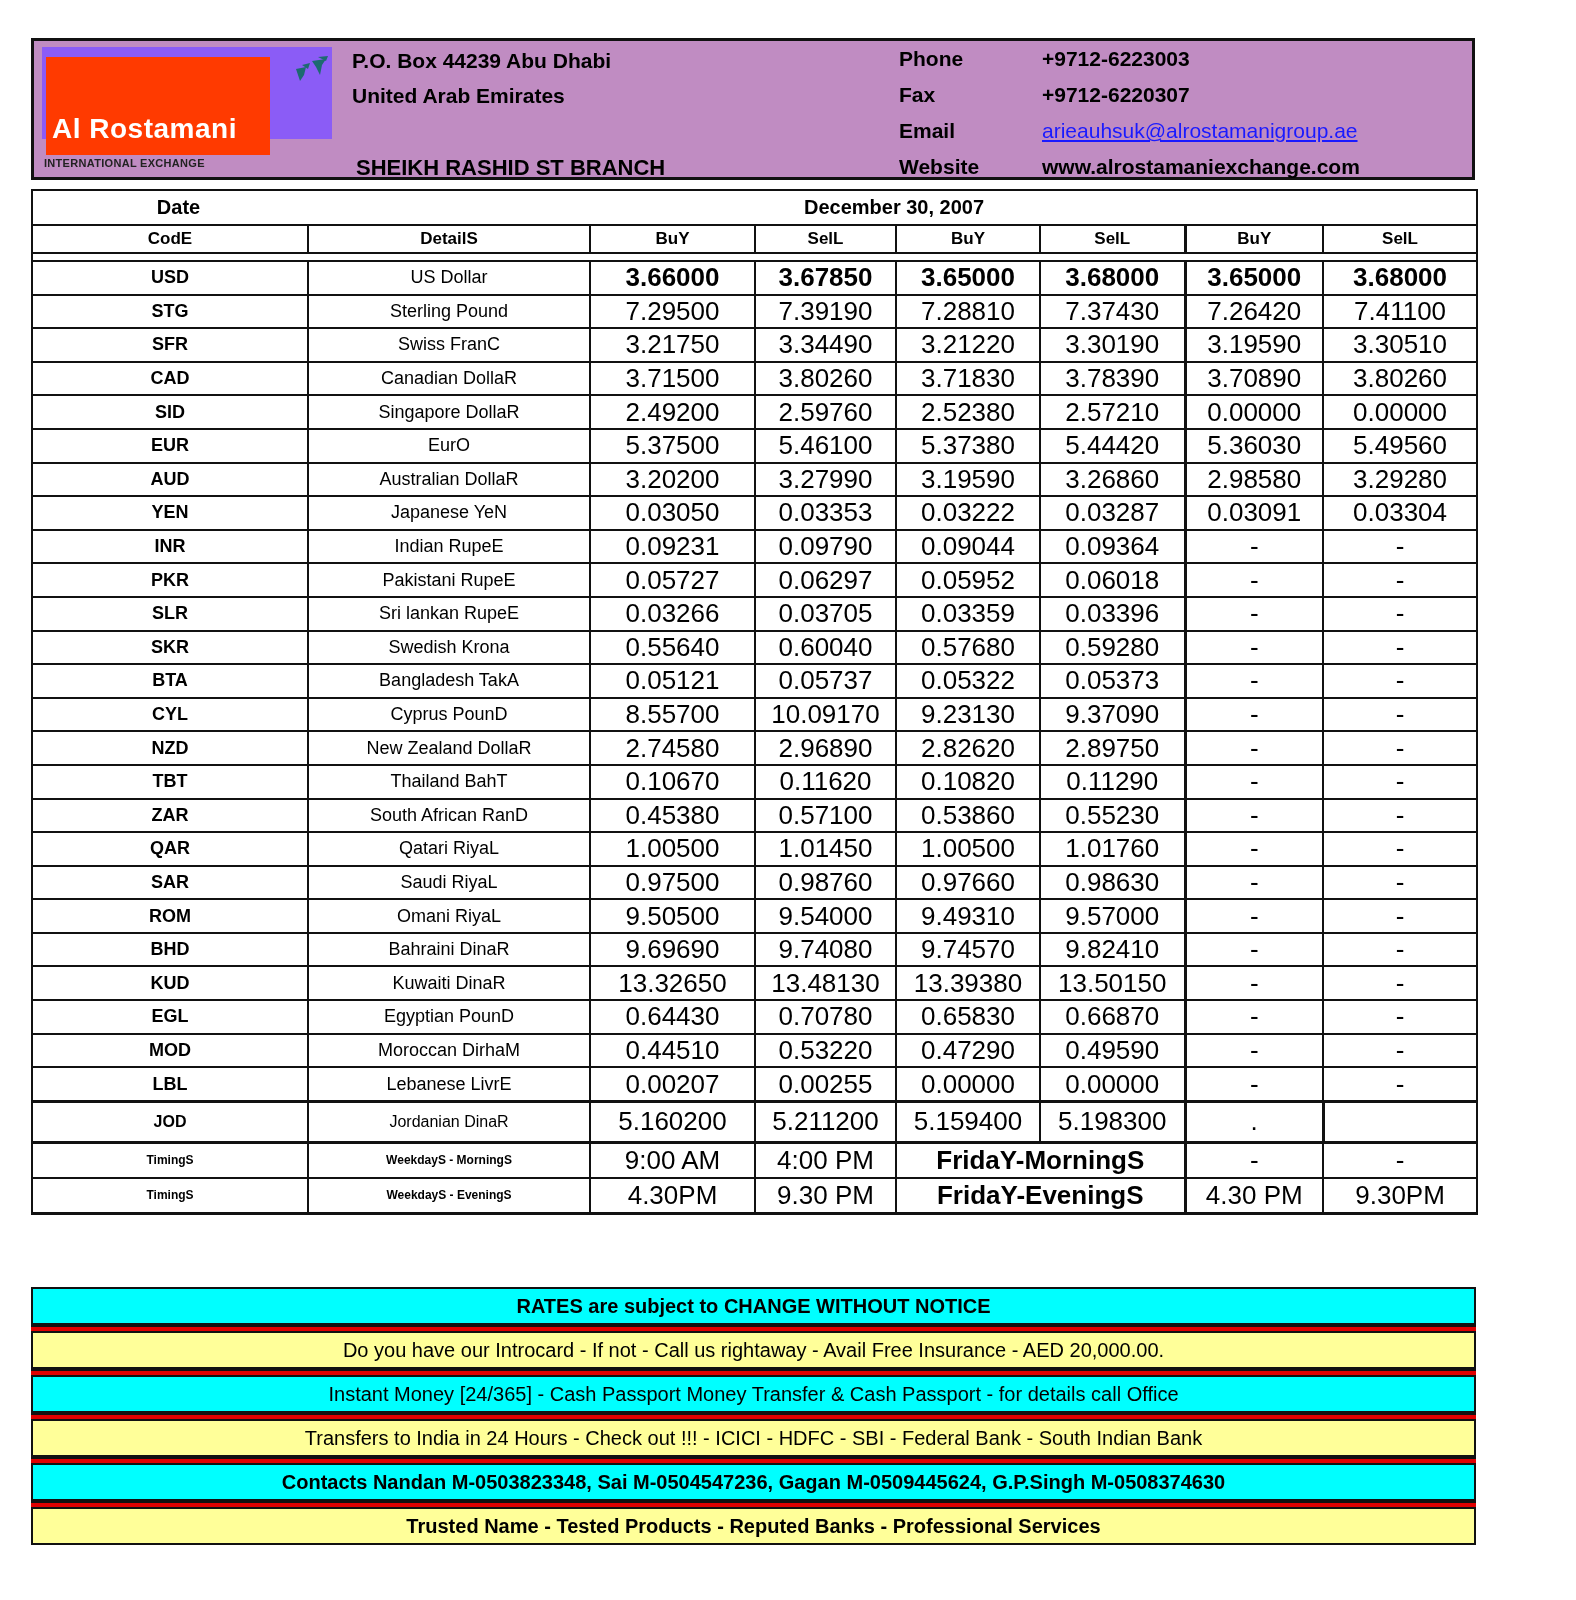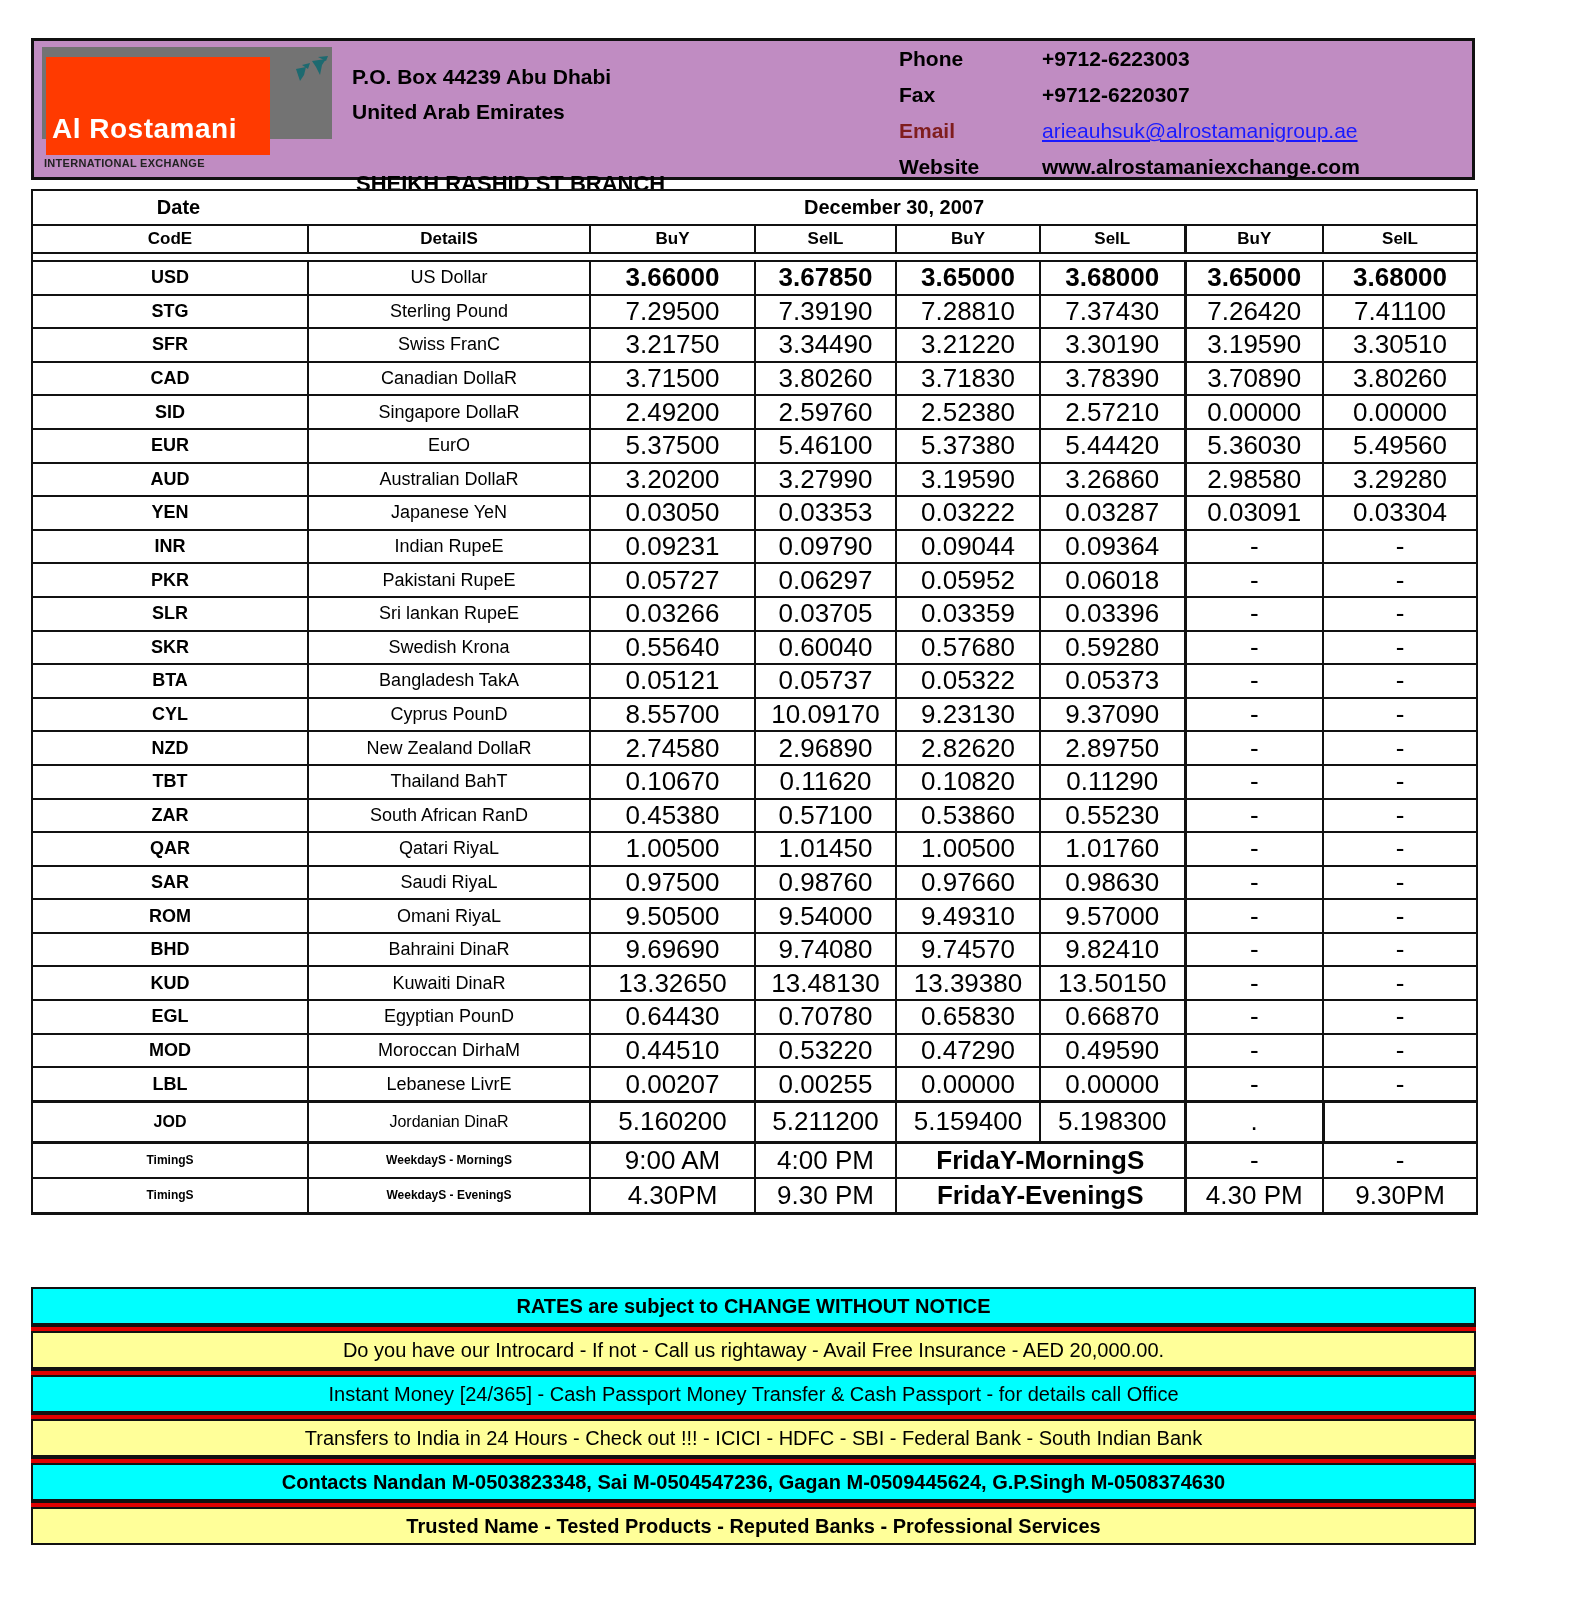--- a/index.html
+++ b/index.html
@@ -1,27 +1,27 @@
 <!DOCTYPE html>
 <html><head>
 <meta charset="utf-8">
 <style>
   html,body{margin:0;padding:0;background:#ffffff;}
   body{width:1576px;height:1600px;position:relative;font-family:"Liberation Sans",sans-serif;color:#000;overflow:hidden;}
   .header{position:absolute;left:31px;top:38px;width:1444px;height:142px;background:#c08cc2;border:3px solid #111;box-sizing:border-box;}
-  .logo-box{position:absolute;left:8px;top:6px;width:290px;height:92px;background:#737373;}
+  .logo-box{position:absolute;left:8px;top:6px;width:290px;height:92px;background:#8b5cf6;}
   .logo-red{position:absolute;left:4px;top:10px;width:224px;height:98px;background:#ff3a00;}
   .logo-name{position:absolute;left:10px;top:66px;color:#fff;font-weight:bold;font-size:28px;letter-spacing:0.5px;}
   .logo-sub{position:absolute;left:2px;top:110px;font-weight:bold;font-size:11px;letter-spacing:0.3px;color:#222;}
   .logo-mark{position:absolute;left:250px;top:8px;width:40px;height:30px;}
-  .addr{position:absolute;font-weight:bold;font-size:21px;margin-top:16px;}
+  .addr{position:absolute;font-weight:bold;font-size:21px;}
   .contact-label{position:absolute;left:865px;font-weight:bold;font-size:21px;}
   .contact-val{position:absolute;left:1008px;font-weight:bold;font-size:21px;}
   .email-link{color:#1a1aff;text-decoration:underline;font-weight:normal;}
-  .email-label{color:#7f1d1d;}
+  .email-label{color:#000000;}
   table.rates{position:absolute;left:31px;top:189px;width:1445px;border-collapse:collapse;table-layout:fixed;}
   table.rates td{border:2px solid #111;text-align:center;padding:0;overflow:hidden;white-space:nowrap;}
   .date-row td{height:33px;font-weight:bold;font-size:20px;text-align:left;border-bottom:3px solid #111;}
   .hdr td{height:26px;font-weight:bold;font-size:17px;}
   .spacer td{height:6px;border-left:none;border-right:none;}
   .data td{height:31.6px;}
   td.code{font-weight:bold;font-size:18px;}
   td.detail{font-size:18px;}
   td.num{font-size:26px;}
   td.num.bold{font-weight:bold;}

